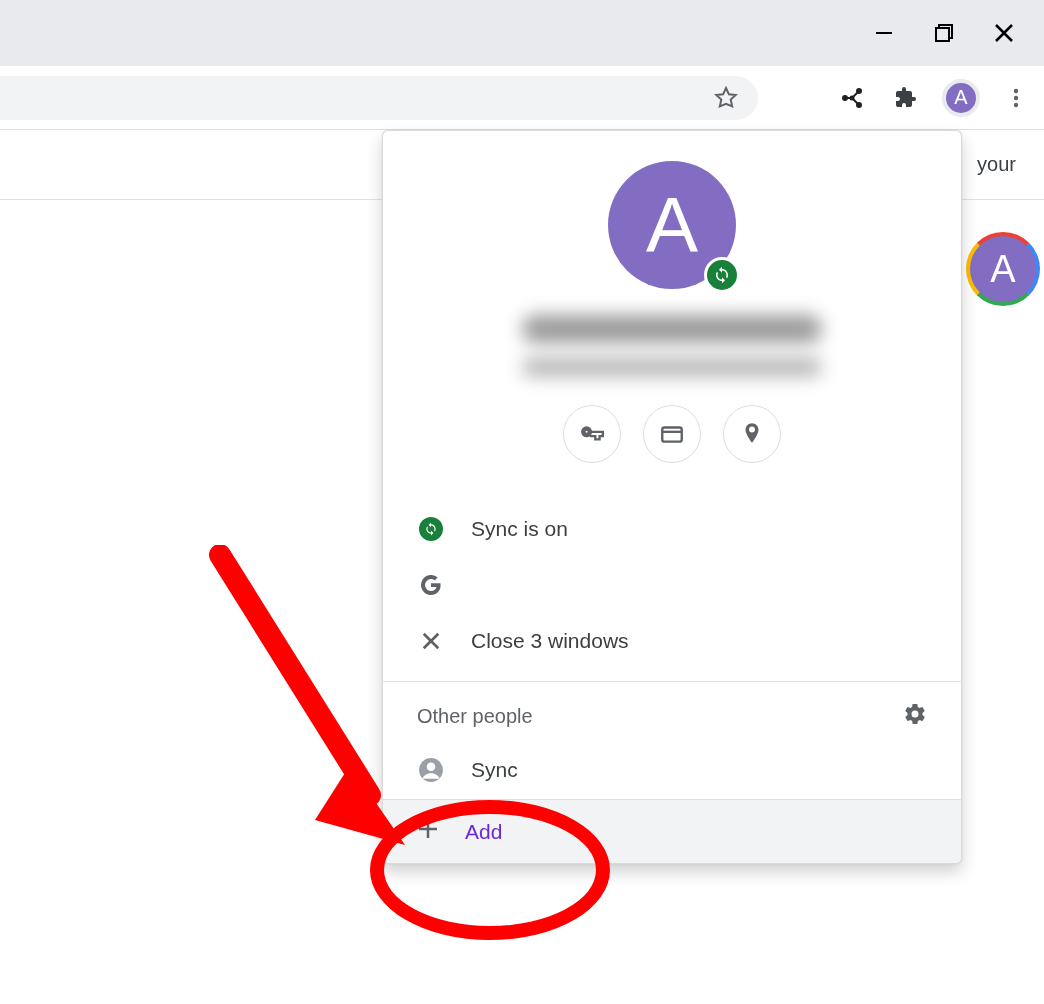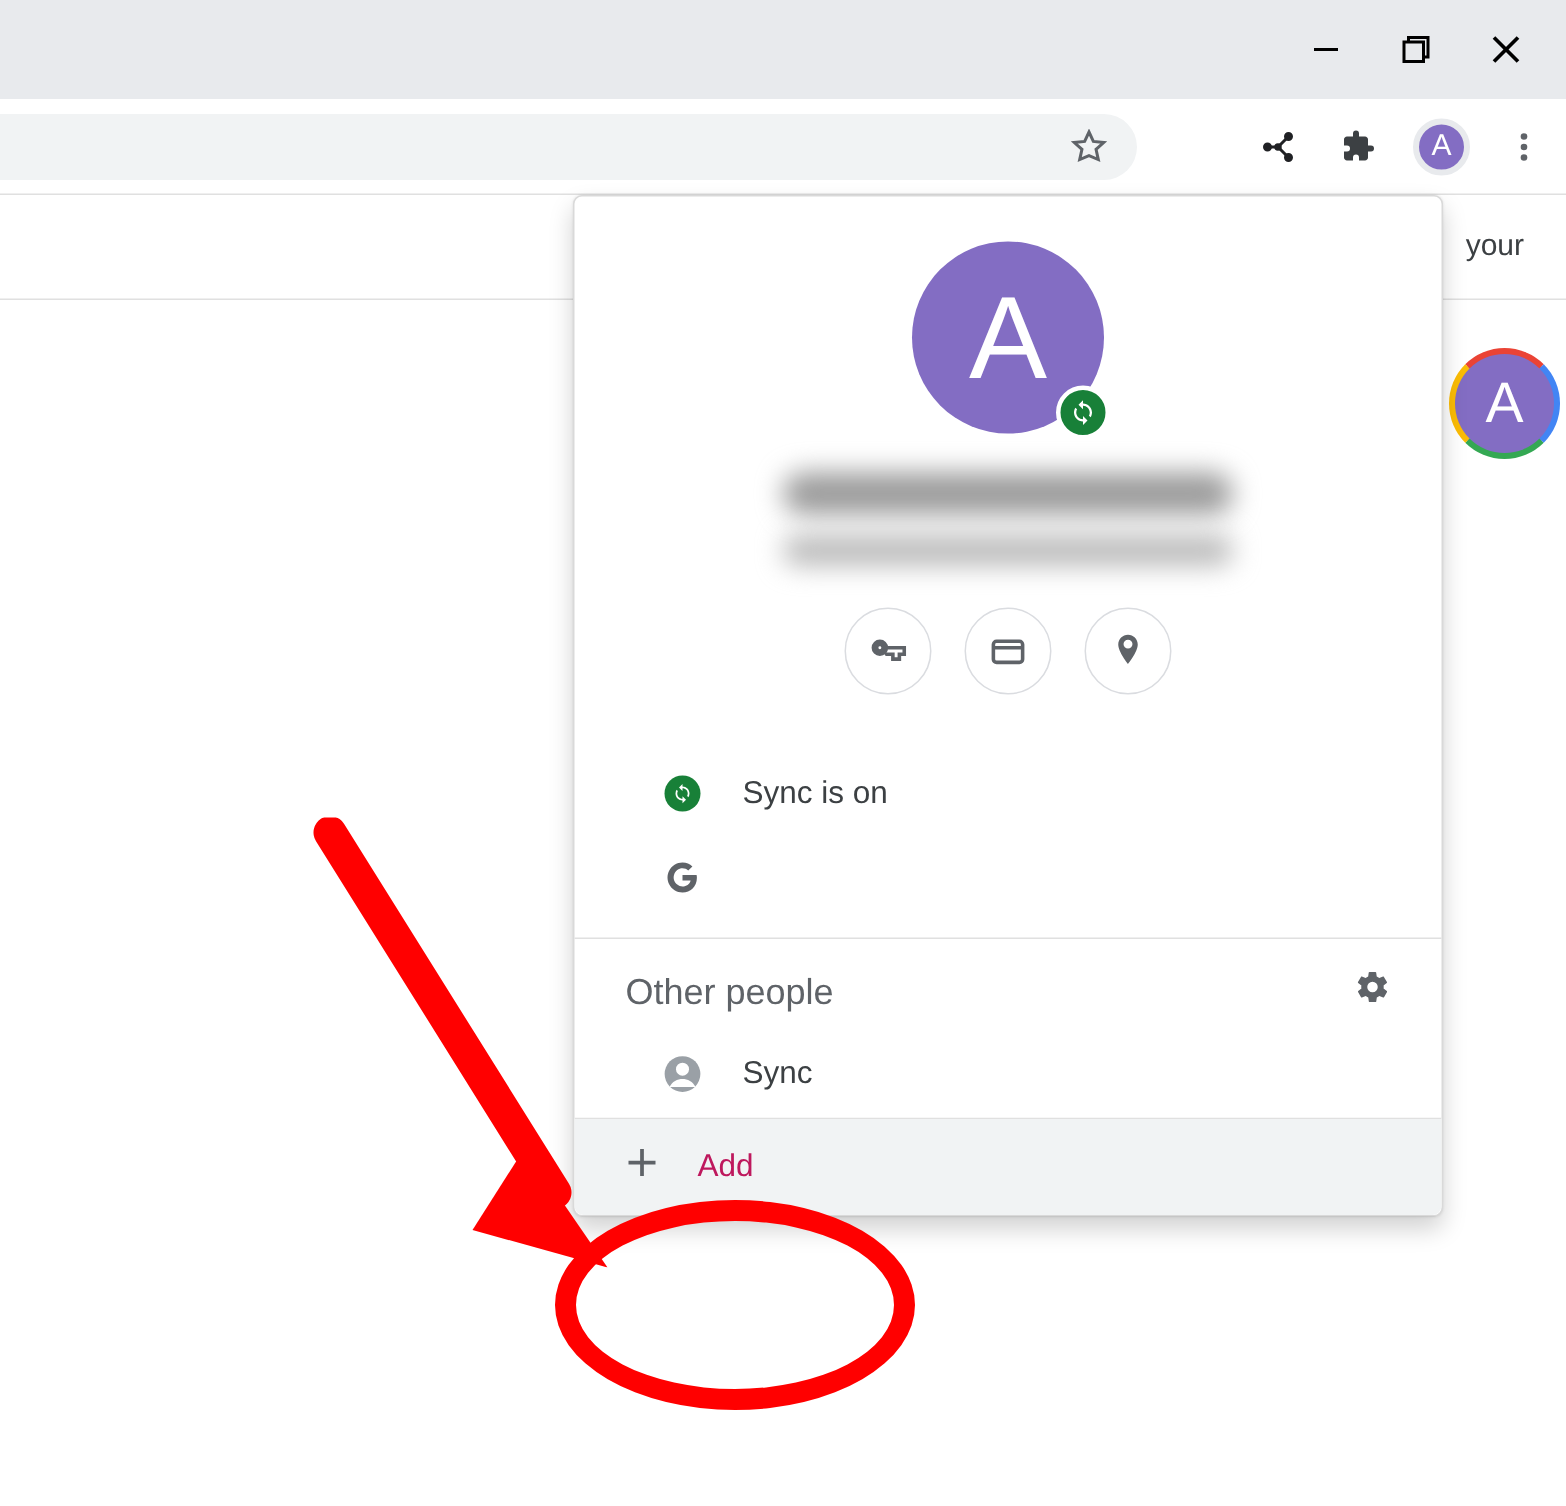--- a/index.html
+++ b/index.html
@@ -155,44 +155,43 @@
     }
     .menu-list {
       padding: 12px 0;
     }
     .menu-item {
       display:flex; align-items:center;
       padding: 16px 34px;
       font-size: 21px;
       color: #3c4043;
       gap: 26px;
-      margin-left: 24px;
     }
     .menu-item .mi-icon {
       width: 28px; display:flex; align-items:center; justify-content:center;
     }
     .sync-dot {
       width: 24px; height:24px; border-radius:50%;
       background:#188038;
       display:flex; align-items:center; justify-content:center;
     }
     .divider {
       border-top: 1px solid #e0e0e0;
     }
     .other-row {
       display:flex; align-items:center; justify-content:space-between;
       padding: 20px 34px 10px;
-      color:#5f6368; font-size:24px;
+      color:#5f6368; font-size:20px;
     }
     .add-row {
       background:#f1f3f4;
       border-top:1px solid #e0e0e0;
       padding: 18px 34px;
       display:flex; align-items:center; gap:26px;
-      font-size:21px; color:#be185d;
+      font-size:21px; color:#6d28d9;
       border-radius: 0 0 6px 6px;
     }
     
     .arrow-anno {
       position:absolute;
       top: 545px; left: 200px;
       z-index:20;
       pointer-events:none;
     }
     .ellipse-anno {
@@ -317,20 +316,29 @@
       </div>
       <span>Sync is on</span>
     </div>
     <div class="menu-item">
       <div class="mi-icon">
         <svg width="24" height="24" viewBox="0 0 24 24">
             <path d="M21.6 12.2c0-.7-.1-1.3-.2-1.9H12v3.7h5.4c-.2 1.2-.9 2.3-2 3v2.5h3.2c1.9-1.7 3-4.3 3-7.3z M12 22c2.7 0 5-0.9 6.6-2.5l-3.2-2.5c-.9.6-2 1-3.4 1-2.6 0-4.8-1.8-5.6-4.1H3.1v2.6C4.8 19.8 8.1 22 12 22z M6.4 13.9c-.2-.6-.3-1.2-.3-1.9s.1-1.3.3-1.9V7.5H3.1C2.4 8.9 2 10.4 2 12s.4 3.1 1.1 4.5l3.3-2.6z M12 5.9c1.5 0 2.8.5 3.8 1.5l2.8-2.8C16.9 2.9 14.7 2 12 2 8.1 2 4.8 4.2 3.1 7.5l3.3 2.6C7.2 7.7 9.4 5.9 12 5.9z" fill="#5f6368"></path>
           </svg>
       </div>
     </div>
+    <div class="menu-item">
+      <div class="mi-icon">
+        <svg width="20" height="20" viewBox="0 0 22 22">
+            <line x1="3" y1="3" x2="19" y2="19" stroke="#5f6368" stroke-width="3"></line>
+            <line x1="19" y1="3" x2="3" y2="19" stroke="#5f6368" stroke-width="3"></line>
+          </svg>
+      </div>
+      <span>Close 3 windows</span>
+    </div>
   </div>
 
   <div class="divider"></div>
 
   <div class="other-row">
     <span>Other people</span>
     <span>
       <svg width="24" height="24" viewBox="0 0 24 24">
           <path d="M19.4 13c.04-.3.06-.65.06-1s-.02-.7-.07-1l2.1-1.65c.2-.15.25-.42.13-.64l-2-3.46c-.12-.22-.39-.3-.6-.22l-2.5 1c-.52-.4-1.08-.73-1.7-.98l-.38-2.65c-.03-.24-.24-.4-.48-.4h-4c-.24 0-.44.17-.47.4l-.38 2.65c-.6.25-1.17.58-1.7.98l-2.5-1c-.22-.08-.48 0-.6.22l-2 3.46c-.13.22-.07.5.13.64L4.6 11c-.05.3-.1.65-.1 1s.05.7.1 1l-2.1 1.65c-.2.15-.26.42-.13.64l2 3.46c.12.22.38.3.6.22l2.5-1c.52.4 1.1.73 1.7.98l.38 2.65c.03.24.23.4.47.4h4c.24 0 .45-.17.48-.4l.38-2.65c.6-.25 1.17-.58 1.7-.98l2.5 1c.22.08.48 0 .6-.22l2-3.46c.12-.22.07-.5-.13-.64L19.4 13zM12 15.5A3.5 3.5 0 1 1 12 8.5a3.5 3.5 0 0 1 0 7z" fill="#5f6368"></path>
         </svg>

